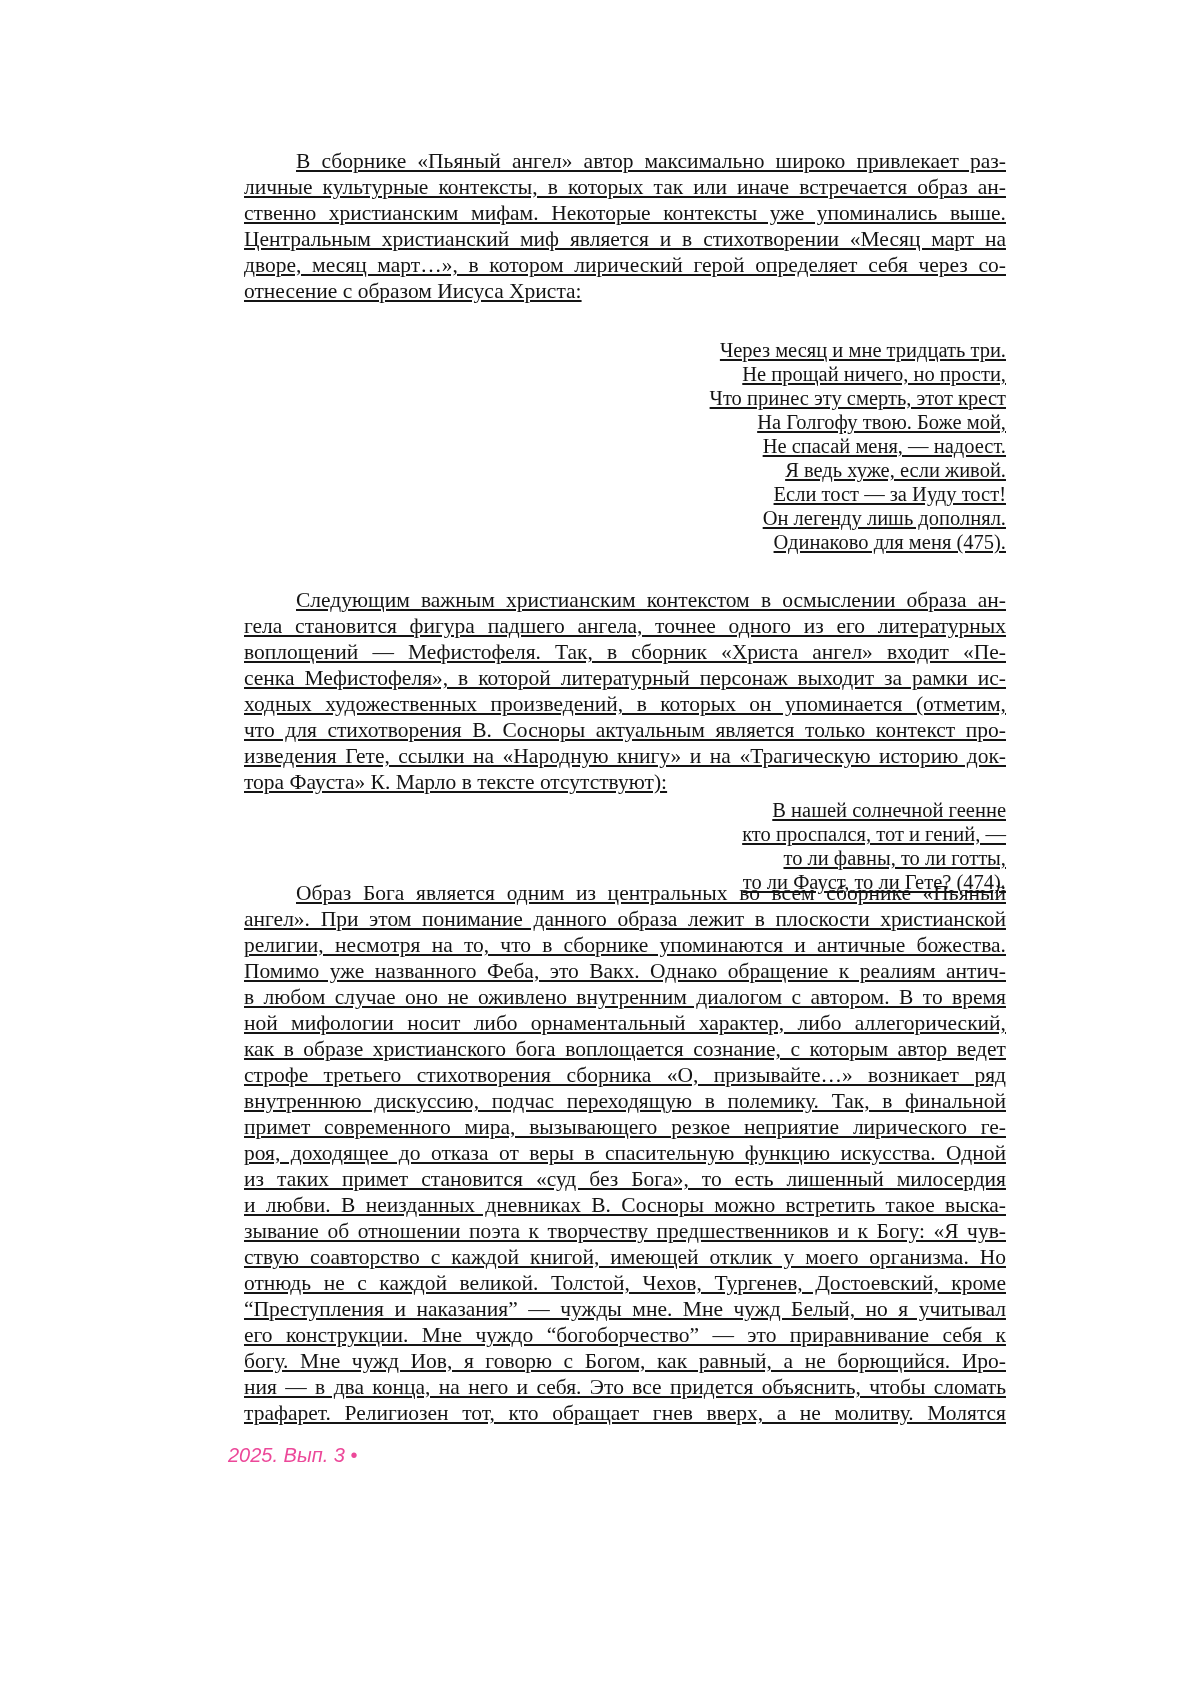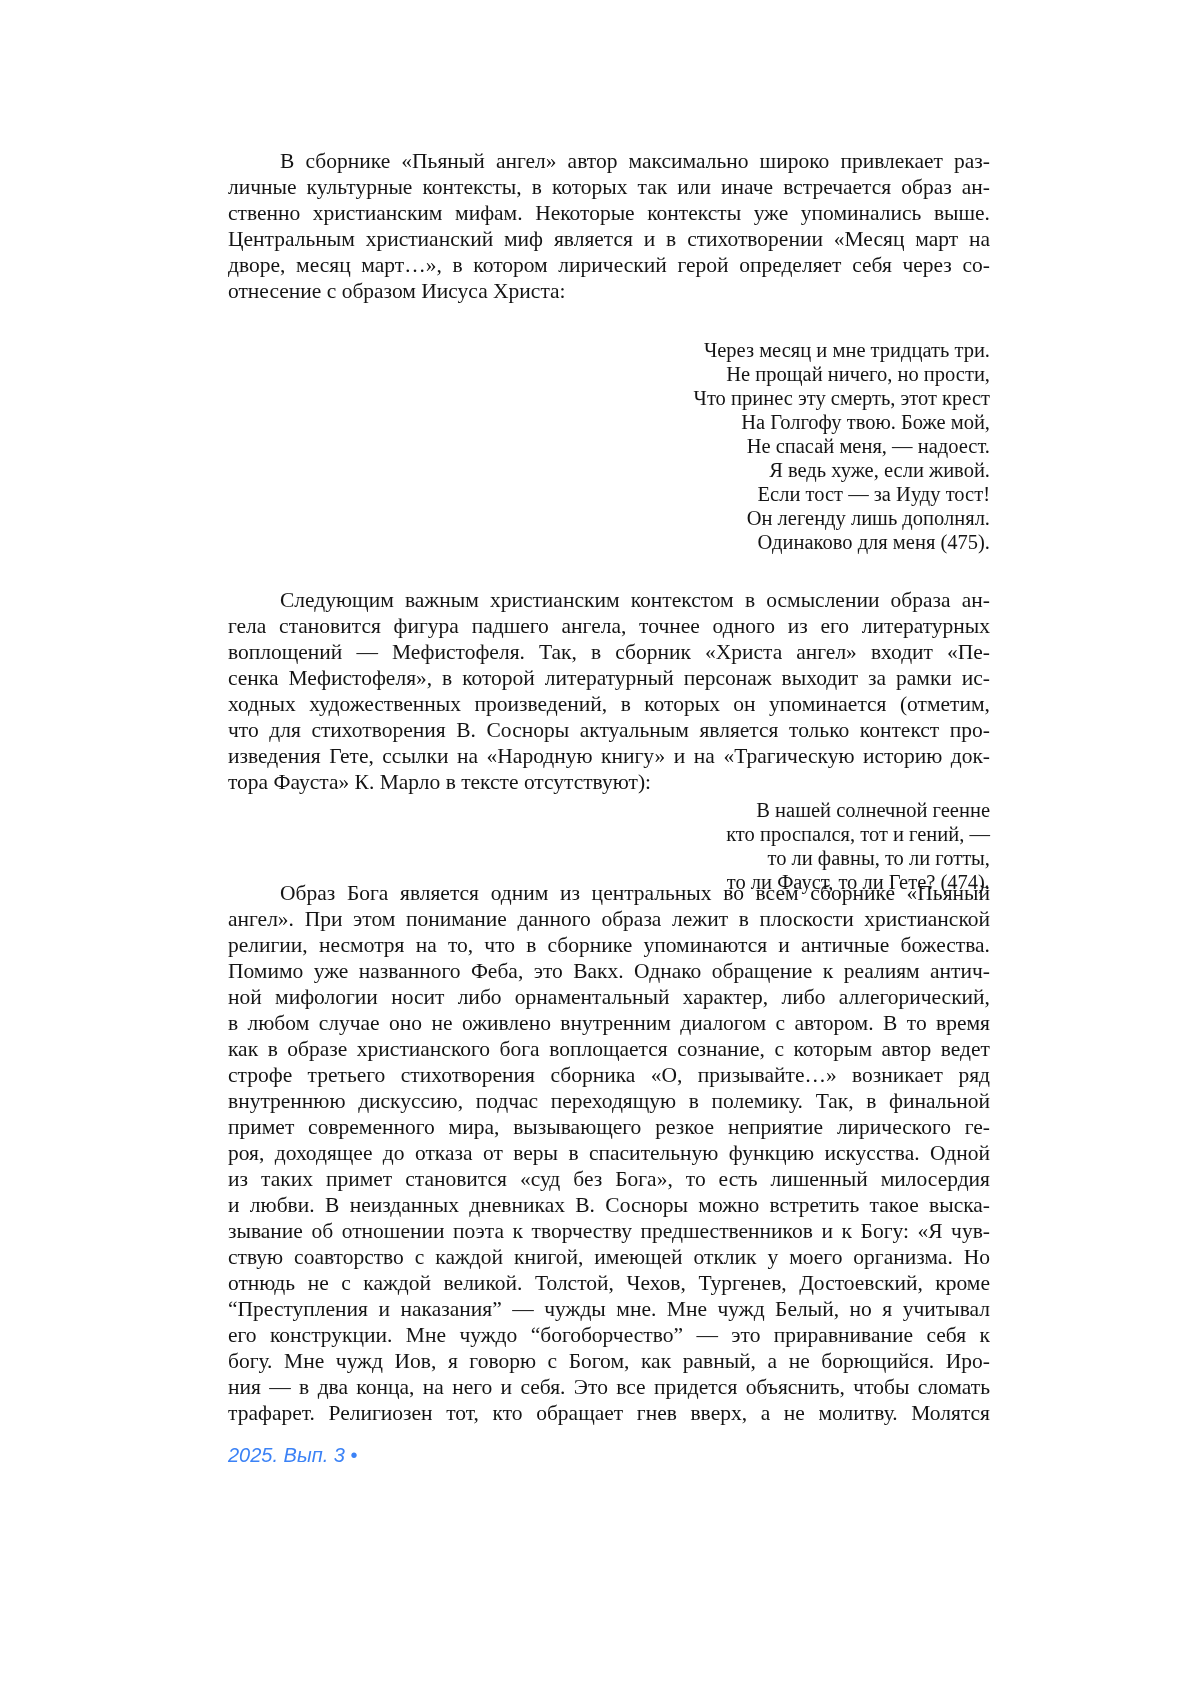--- a/index.html
+++ b/index.html
@@ -27,22 +27,23 @@
   .page-number {
     position: absolute;
     right: 0;
     top: -6px;
     font-style: normal;
     font-size: 26px;
     color: #111111;
   }
   .block {
     position: absolute;
-    left: 228px;
+    left: 244px;
     width: 762px;
+    text-decoration: underline;
   }
   .para { font-size: 21.5px; }
   .para .line {
     height: 26px;
     line-height: 26px;
     text-align: justify;
     text-align-last: justify;
     overflow: hidden;
   }
   .para .line.first { text-indent: 52px; }
@@ -58,21 +59,21 @@
     text-align: right;
   }
   .footer {
     position: absolute;
     left: 228px;
     top: 1444px;
     width: 762px;
     font-family: "Liberation Sans", sans-serif;
     font-style: italic;
     font-size: 20px;
-    color: #3b82f6;
+    color: #ec4899;
   }
   .footer .bullet { font-style: normal; }
   #p1 { top: 148px; }
   #v1 { top: 338px; }
   #p2 { top: 587px; }
   #v2 { top: 798px; }
   #p3 { top: 880px; }
 </style>
 </head>
 <body>
@@ -117,22 +118,22 @@
       <div class="line">кто проспался, тот и гений, —</div>
       <div class="line">то ли фавны, то ли готты,</div>
       <div class="line last">то ли Фауст, то ли Гете? (474).</div>
     </div>
 
   <div id="p3" class="block para" data-last-align="justify">
       <div class="line first">Образ Бога является одним из центральных во всем сборнике «Пьяный</div>
       <div class="line">ангел». При этом понимание данного образа лежит в плоскости христианской</div>
       <div class="line">религии, несмотря на то, что в сборнике упоминаются и античные божества.</div>
       <div class="line">Помимо уже названного Феба, это Вакх. Однако обращение к реалиям антич-</div>
+      <div class="line">в любом случае оно не оживлено внутренним диалогом с автором. В то время</div>
       <div class="line">ной мифологии носит либо орнаментальный характер, либо аллегорический,</div>
-      <div class="line">в любом случае оно не оживлено внутренним диалогом с автором. В то время</div>
       <div class="line">как в образе христианского бога воплощается сознание, с которым автор ведет</div>
       <div class="line">строфе третьего стихотворения сборника «О, призывайте…» возникает ряд</div>
       <div class="line">внутреннюю дискуссию, подчас переходящую в полемику. Так, в финальной</div>
       <div class="line">примет современного мира, вызывающего резкое неприятие лирического ге-</div>
       <div class="line">роя, доходящее до отказа от веры в спасительную функцию искусства. Одной</div>
       <div class="line">из таких примет становится «суд без Бога», то есть лишенный милосердия</div>
       <div class="line">и любви. В неизданных дневниках В. Сосноры можно встретить такое выска-</div>
       <div class="line">зывание об отношении поэта к творчеству предшественников и к Богу: «Я чув-</div>
       <div class="line">ствую соавторство с каждой книгой, имеющей отклик у моего организма. Но</div>
       <div class="line">отнюдь не с каждой великой. Толстой, Чехов, Тургенев, Достоевский, кроме</div>

